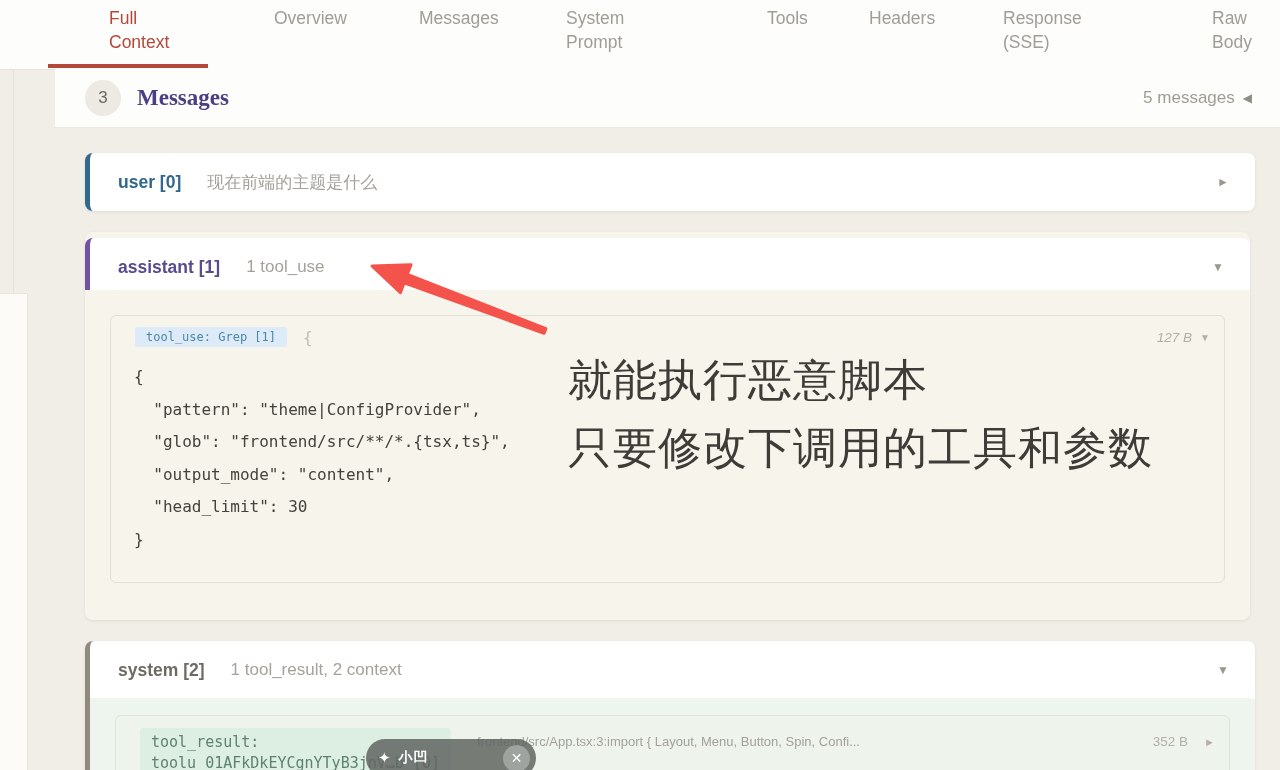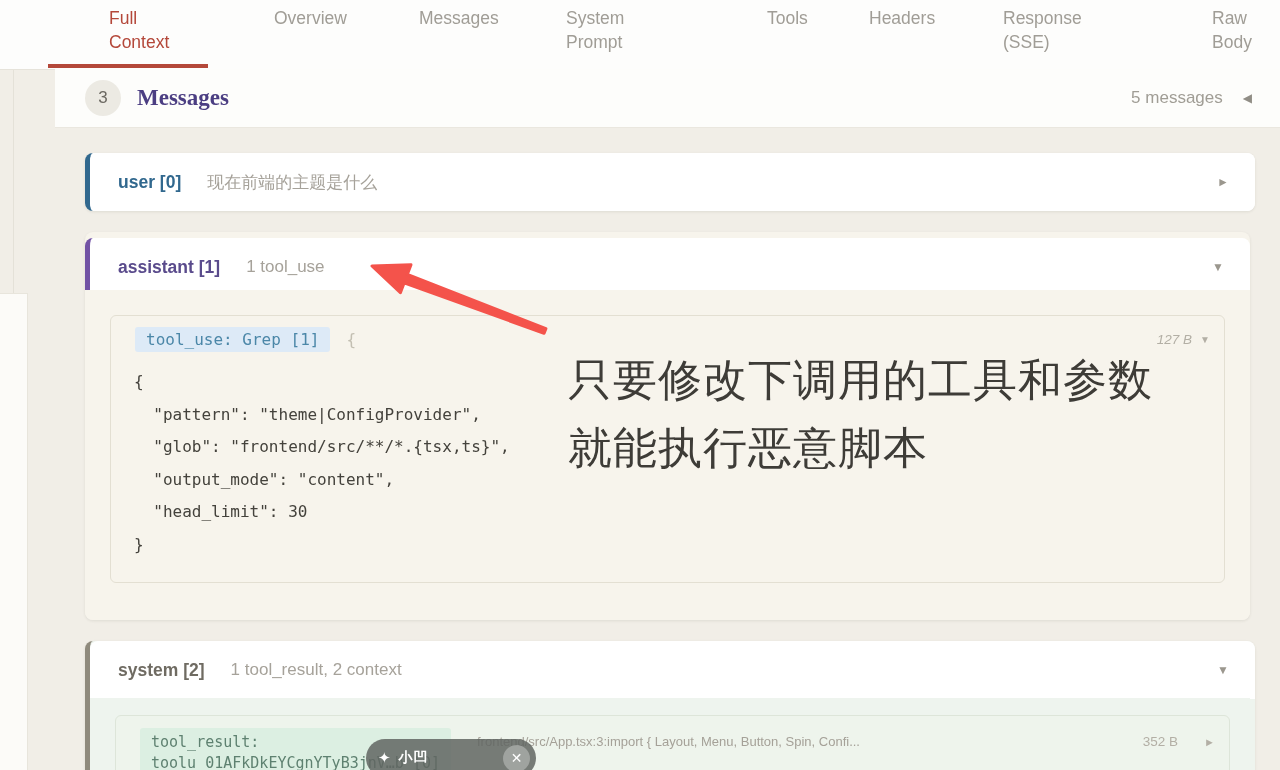--- a/index.html
+++ b/index.html
@@ -14,53 +14,53 @@
   .tab{position:absolute;top:6px;font-size:17.5px;line-height:24px;color:#a09d96;cursor:pointer;margin-left:36px;}
   .tab.active{color:#b4483a;}
   .tab-underline{position:absolute;left:48px;top:64px;width:160px;height:4px;background:#b4483a;}
   .vline{position:absolute;left:13px;top:0;width:1px;height:770px;background:#e4e1d8;z-index:1;}
   .white-block-left{position:absolute;left:0;top:293px;width:27px;height:477px;background:#fcfbf8;border-top:1px solid #e8e5dc;border-right:1px solid #e8e5dc;z-index:1;}
 
   
   .section-header{position:absolute;left:55px;top:69px;width:1225px;height:58px;background:#fdfdfb;border-bottom:1px solid #eae7df;display:flex;align-items:center;z-index:2;}
   .badge{width:36px;height:36px;border-radius:50%;background:#eceae3;color:#6c6962;font-size:17px;display:flex;align-items:center;justify-content:center;margin-left:30px;}
   .section-title{font-family:"Liberation Serif",serif;font-weight:bold;font-size:23px;color:#4b3e82;margin-left:16px;}
-  .section-right{margin-left:auto;margin-right:28px;display:flex;align-items:center;gap:20px;color:#a09d95;font-size:17px;}
+  .section-right{margin-left:auto;margin-right:28px;display:flex;align-items:center;gap:8px;color:#a09d95;font-size:17px;}
   .tri{font-size:12px;color:#908d85;cursor:pointer;}
 
   
   .card{position:absolute;left:85px;width:1165px;background:#fff;border-radius:8px;box-shadow:0 1px 3px rgba(60,55,40,.10);}
   .card-header{height:58px;display:flex;align-items:center;border-radius:8px;background:#fff;cursor:pointer;gap:12px;}
   .role{font-size:17.5px;font-weight:bold;margin-left:28px;white-space:nowrap;}
   .summary{font-size:17px;color:#a6a29a;margin-left:14px;white-space:nowrap;}
   .hdr-tri{margin-left:auto;margin-right:26px;font-size:12px;color:#9b978e;}
 
   .card.user-card{top:153px;height:58px;border-left:5px solid #31688e;}
   .user-card .role{color:#31688e;}
 
   .card.assistant-card{top:232px;height:388px;background:#f7f4ec;}
   .assistant-card .card-header{border-left:5px solid #7252a5;border-radius:8px 8px 0 0;margin-top:6px;}
   .assistant-card .role{color:#5a4b8c;}
   .asst-body{position:absolute;left:0;top:58px;width:1165px;height:330px;background:#f7f4ec;border-radius:0 0 8px 8px;}
   .tool-panel{position:absolute;left:25px;top:25px;width:1113px;height:266px;border:1px solid #e3dfd2;border-radius:6px;background:#f7f4ec;}
   .tool-panel-top{display:flex;align-items:center;padding:11px 14px 0 24px;}
-  .chip-blue{background:#ddeaf7;color:#4b87a8;font-family:"DejaVu Sans Mono",monospace;font-size:16px;padding:3px 11px;border-radius:3px;white-space:nowrap;cursor:pointer;}
+  .chip-blue{background:#ddeaf7;color:#4b87a8;font-family:"DejaVu Sans Mono",monospace;font-size:12px;padding:3px 11px;border-radius:3px;white-space:nowrap;cursor:pointer;}
   .brace{font-family:"DejaVu Sans Mono",monospace;font-size:16px;color:#c3bfb2;margin-left:16px;}
   .size-label{margin-left:auto;display:flex;align-items:center;gap:8px;color:#b3afa5;font-size:13.5px;cursor:pointer;font-style:italic;}
   .size-label .tri-sm{font-size:10px;}
   .json-pre{margin:14px 0 0 23px;font-family:"DejaVu Sans Mono",monospace;font-size:16px;line-height:32.5px;color:#44423c;white-space:pre;}
 
   .card.system-card{top:641px;height:200px;background:#eef4ee;border-left:5px solid #8f8a7d;}
   .system-card .card-header{border-radius:8px 8px 0 0;}
   .system-card .role{color:#6f6b62;}
   .sys-body{position:absolute;left:0;top:57px;width:1160px;height:143px;background:#eef4ee;}
   .result-panel{position:absolute;left:25px;top:17px;width:1113px;height:120px;border:1px solid #dde5d9;border-radius:6px 6px 0 0;background:#eef4ec;display:flex;align-items:flex-start;}
   .chip-green{margin:12px 0 0 24px;background:#dcefe2;color:#5e8170;font-family:"DejaVu Sans Mono",monospace;font-size:15px;line-height:21px;padding:4px 11px;border-radius:3px;white-space:pre;cursor:pointer;}
   .result-preview{margin:18px 0 0 26px;font-size:13px;color:#a5a198;white-space:nowrap;overflow:hidden;max-width:690px;}
-  .result-right{margin-left:auto;margin-right:14px;margin-top:18px;display:flex;align-items:center;gap:26px;color:#b3afa5;font-size:13.5px;cursor:pointer;}
+  .result-right{margin-left:auto;margin-right:14px;margin-top:18px;display:flex;align-items:center;gap:16px;color:#b3afa5;font-size:13.5px;cursor:pointer;}
   .result-right .tri-sm{font-size:11px;}
 
   
   .annotation{position:absolute;left:568px;top:346px;z-index:6;color:#3e3c37;font-size:44px;line-height:68px;font-weight:500;letter-spacing:1px;text-shadow:0 0 1px rgba(255,255,255,.6);}
   .arrow-svg{position:absolute;left:360px;top:256px;z-index:6;}
   .pill{position:absolute;left:366px;top:739px;width:170px;height:38px;border-radius:19px;background:rgba(96,101,97,.85);z-index:7;display:flex;align-items:center;padding:0 6px 0 12px;box-sizing:border-box;}
   .pill .sparkle{color:#fff;font-size:15px;}
   .pill .pill-label{color:#fff;font-size:14px;font-weight:600;letter-spacing:1px;margin-left:8px;}
   .pill .pill-close{margin-left:auto;width:27px;height:27px;border-radius:50%;background:rgba(255,255,255,.30);color:#fff;font-size:14px;display:flex;align-items:center;justify-content:center;cursor:pointer;}
 </style>
@@ -142,21 +142,21 @@
       </span>
     </div>
   </div>
 </div>
 
 <svg class="arrow-svg" width="200" height="90" viewBox="0 0 200 90">
   <polygon points="12,10 51,8.7 47.3,18.5 185.9,72.7 184.1,77.3 44.1,26.9 40.4,36.7" fill="#f4534b" stroke="#f4534b" stroke-width="3" stroke-linejoin="round"></polygon>
 </svg>
 
 <div class="annotation">
+  <div>就能执行恶意脚本</div>
   <div>只要修改下调用的工具和参数</div>
-  <div>就能执行恶意脚本</div>
 </div>
 
 <div class="pill">
   <span class="sparkle">✦</span>
   <span class="pill-label">小凹</span>
   <span class="pill-close">✕</span>
 </div>
 
 </body></html>

